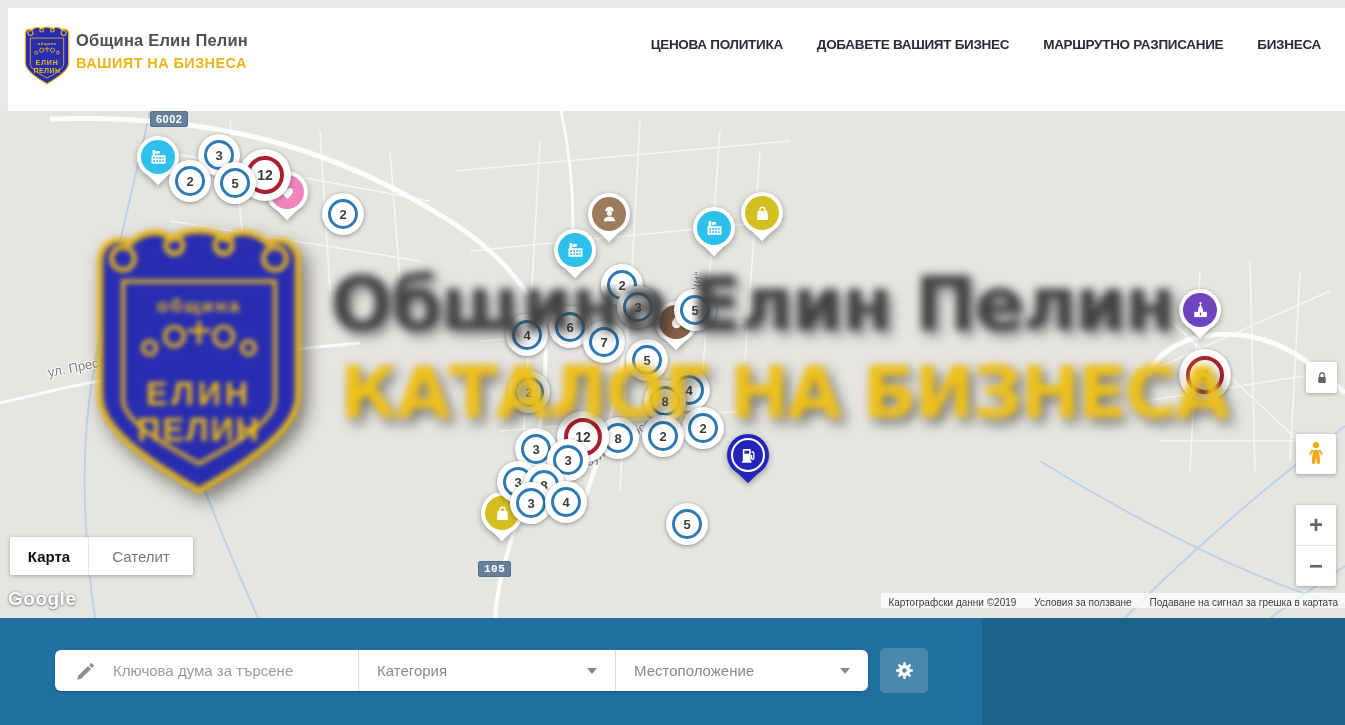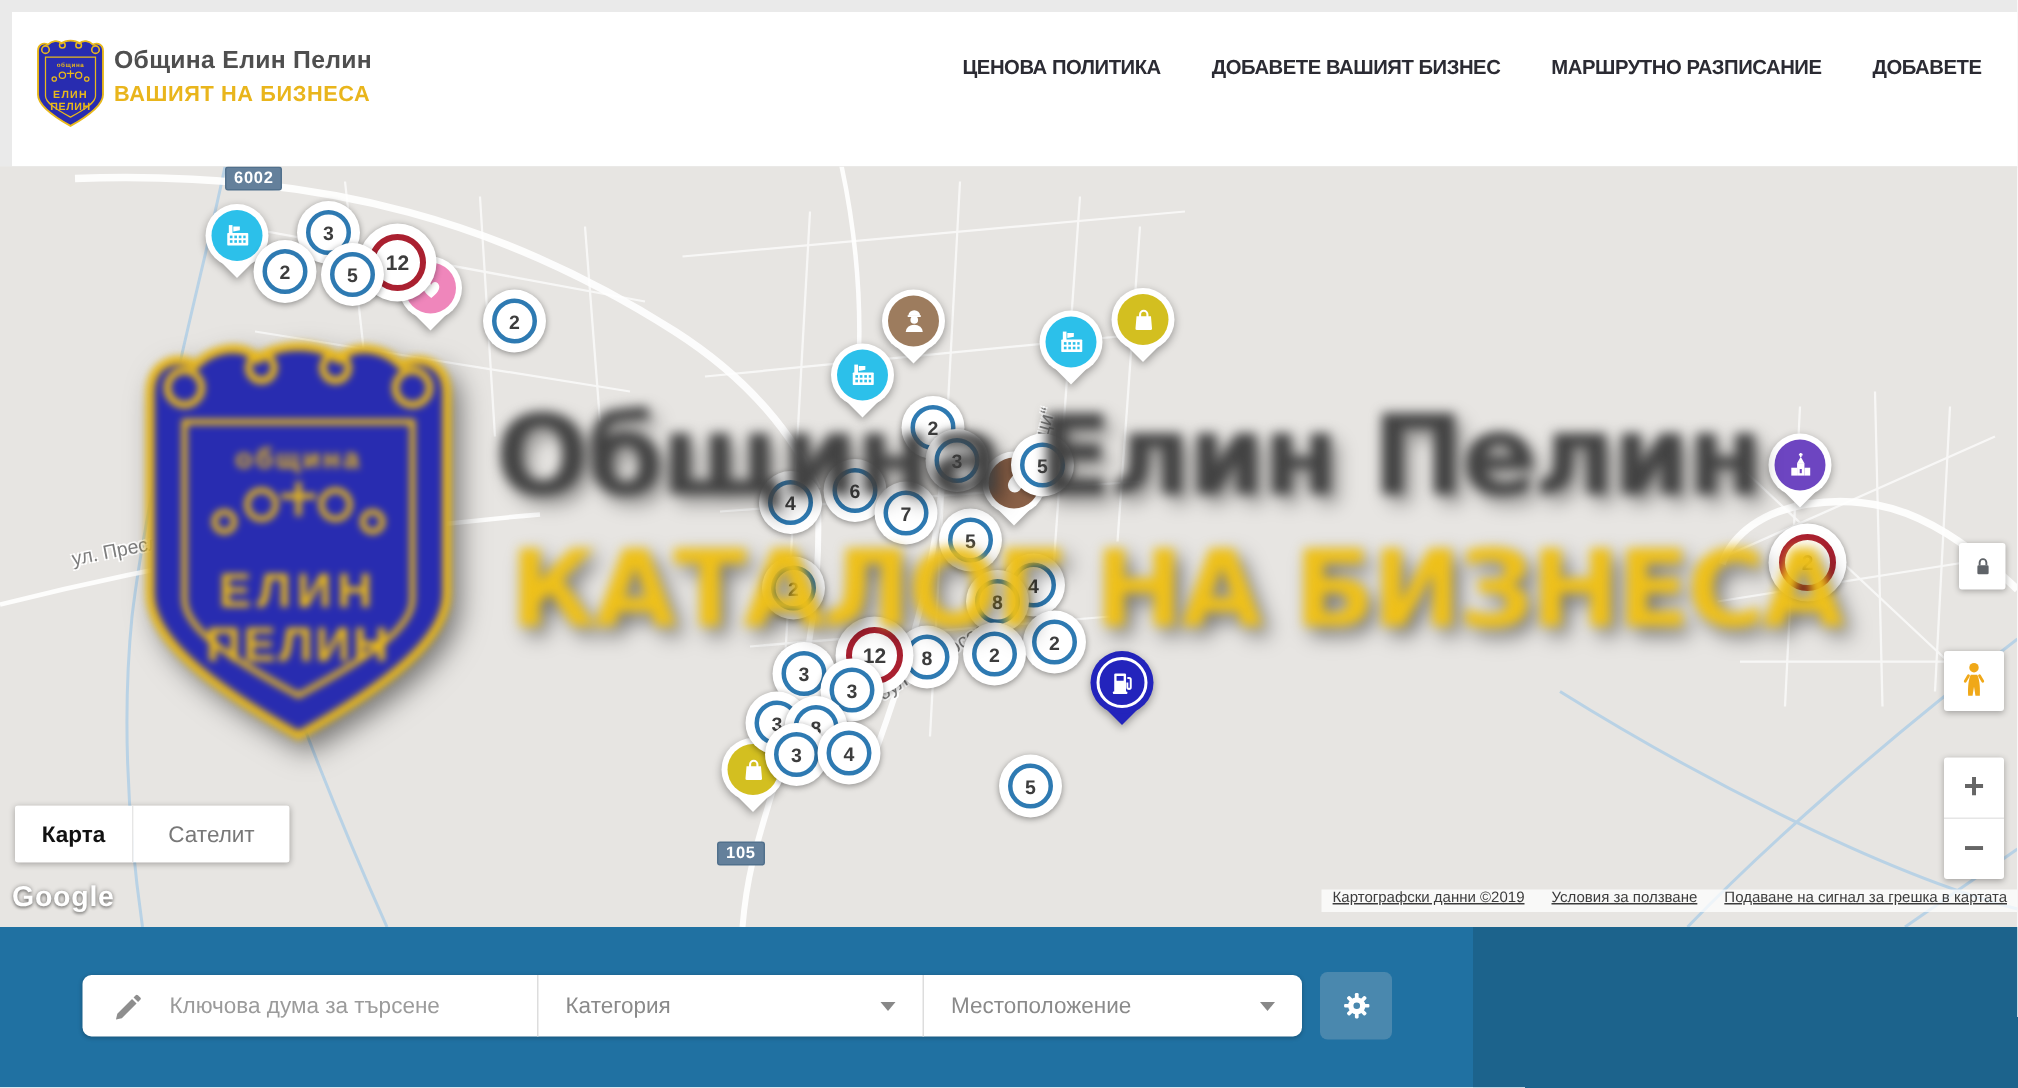--- a/index.html
+++ b/index.html
@@ -64,22 +64,22 @@
 
   
   .maptype{position:absolute;left:10px;top:426px;z-index:4;display:flex;
            box-shadow:0 1px 4px rgba(0,0,0,.3);border-radius:2px;overflow:hidden;}
   .maptype .mt-btn{height:38px;background:#fff;display:flex;align-items:center;justify-content:center;
            font-size:15px;cursor:pointer;}
   .mt-map{width:78px;font-weight:bold;color:#111;border-right:1px solid #e6e6e6;}
   .mt-sat{width:104px;color:#787878;}
   .google-logo{position:absolute;left:8px;bottom:8px;z-index:4;color:#fff;font-size:19px;font-weight:bold;
            letter-spacing:.5px;text-shadow:0 0 3px rgba(0,0,0,.4),0 1px 2px rgba(0,0,0,.3);}
-  .attribution{position:absolute;right:0;bottom:10px;z-index:4;height:15px;display:flex;align-items:flex-start;
-           gap:18px;background:rgba(255,255,255,.75);padding:0 7px;font-size:10px;color:#3c3c3c;text-decoration:underline;}
+  .attribution{position:absolute;right:0;bottom:10px;z-index:4;height:15px;display:flex;align-items:flex-end;
+           gap:18px;background:rgba(255,255,255,.75);padding:0 7px;font-size:10px;color:#3c3c3c;}
   .attribution span{white-space:nowrap;}
   .ctrl-box{position:absolute;background:#fff;z-index:4;box-shadow:0 1px 4px rgba(0,0,0,.3);
            border-radius:2px;display:flex;align-items:center;justify-content:center;cursor:pointer;}
   .lock-btn{left:1306px;top:251px;width:31px;height:31px;}
   .pegman-btn{left:1296px;top:323px;width:40px;height:40px;}
   .zoom-ctrl{left:1296px;top:394px;width:40px;height:81px;flex-direction:column;padding:0;}
   .zoom-half{width:40px;height:40px;display:flex;align-items:center;justify-content:center;
            font-size:24px;font-weight:bold;color:#666;cursor:pointer;}
   .zoom-half.minus{border-top:1px solid #e6e6e6;}
 
@@ -135,21 +135,21 @@
       </svg>
     </div>
     <div class="title-block">
       <div class="title-line1">Община Елин Пелин</div>
       <div class="title-line2">ВАШИЯТ НА БИЗНЕСА</div>
     </div>
     <div class="nav">
       <a>ЦЕНОВА ПОЛИТИКА</a>
       <a>ДОБАВЕТЕ ВАШИЯТ БИЗНЕС</a>
       <a>МАРШРУТНО РАЗПИСАНИЕ</a>
-      <a>ДОБАВЕТЕ</a>
+      <a>БИЗНЕСА</a>
     </div>
     <div class="edge-top"></div>
     <div class="edge-left"></div>
   </div>
 
   <div class="map">
 
     <svg class="basemap" width="1345" height="507">
       <g stroke="#b9d2e5" stroke-width="2" fill="none">
         <path d="M150,0 C138,60 100,200 88,300 C82,360 84,430 95,507"></path>
@@ -185,21 +185,21 @@
           <path d="M1160,330 L1330,330"></path>
         <path d="M1200,160 L1190,360"></path>
           <path d="M1250,150 L1255,360"></path>
           <path d="M1300,160 L1290,350"></path>
         <path d="M1160,200 L1320,350"></path>
       </g>
     </svg>
 
     <div class="labels-layer" id="labels-layer">
         <div class="road-badge" style="left: 150px; top: 0px;">6002</div>
-        <div class="road-badge" style="left: 478px; top: 450px;">105</div>
+        <div class="road-badge" style="left: 478px; top: 450px; font-family: Liberation Mono, monospace;">105</div>
         <div class="street-label" style="left: 48px; top: 254px; transform: rotate(-11deg); transform-origin: left center;">ул. Преслав</div>
         <div class="street-label" style="left: 586px; top: 345px; transform: rotate(-33deg); transform-origin: left center;">бул. „Новоселци“</div>
         <div class="street-label" style="left: 694px; top: 172px; transform: rotate(-75deg); transform-origin: left center;">ци“</div>
       </div>
 
     <div class="markers-layer" id="markers-layer">
         <div class="pin" style="left: 137px; top: 25px;">
           <div class="pin-tail" style="background:#fff"></div>
           <div class="pin-outer" style="background:#fff">
             <div class="pin-inner" style="background:#2cc0ea;">

